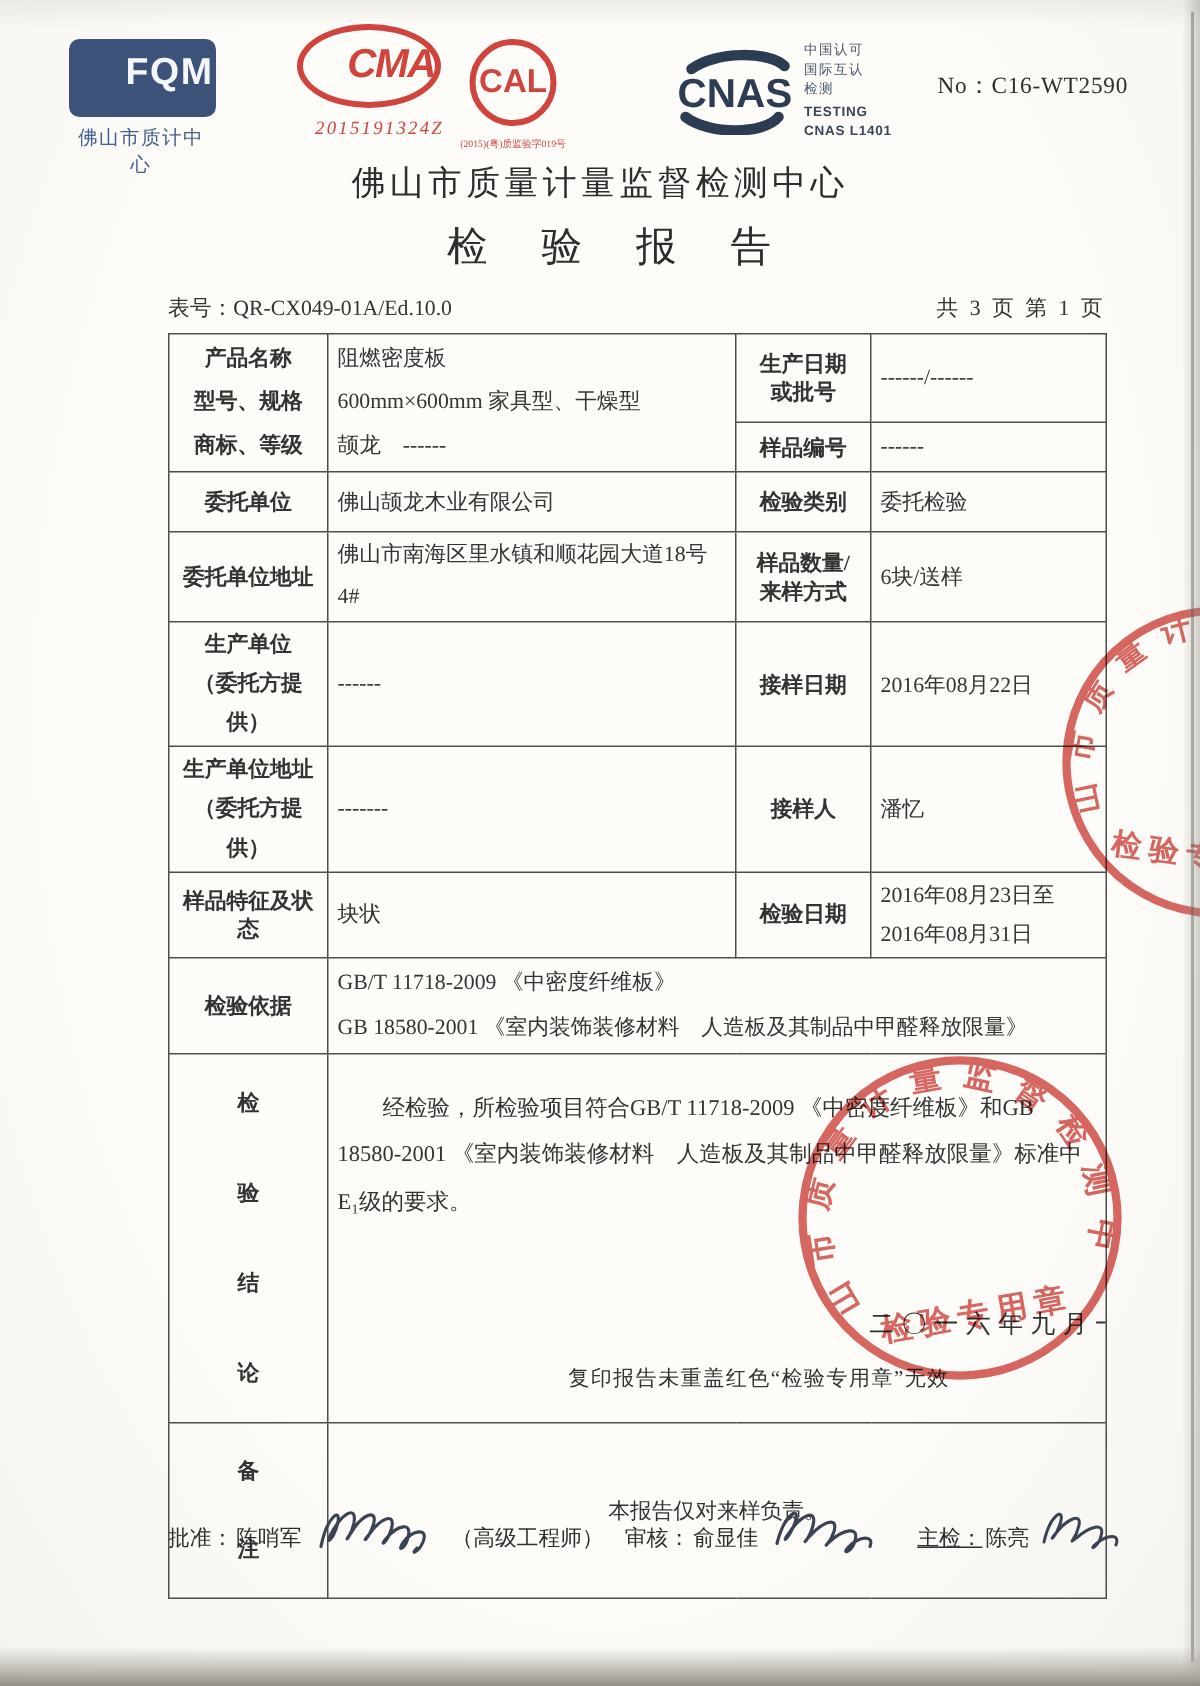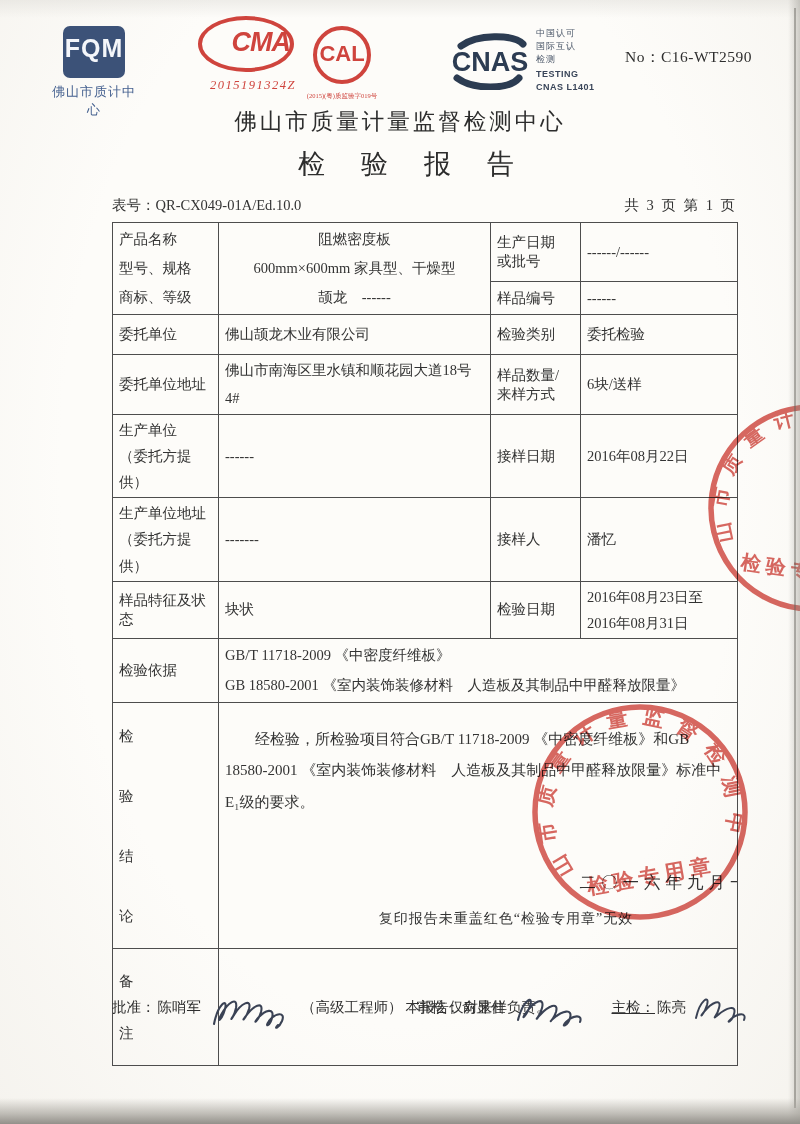--- a/index.html
+++ b/index.html
@@ -15,21 +15,21 @@
     background:linear-gradient(to bottom, rgba(190,188,181,0) 0, rgba(173,170,163,.75) 60%, #93908a 100%);}
   .scan-right{position:absolute;top:0;right:0;width:12px;height:100%;
     background:linear-gradient(to right, rgba(160,158,150,0), rgba(140,138,130,.4));}
   .scan-right-line{position:absolute;top:8px;right:4px;width:2px;height:1100px;background:rgba(100,98,92,.45);}
 
   
   .hdr{position:absolute;top:0;left:0;width:100%;height:110px;}
   .fqm{position:absolute;left:46px;top:26px;width:96px;text-align:center;}
   .fqm-box{margin:0 auto;width:62px;height:52px;background:#3c5278;border-radius:7px;
     color:#f4f6fa;font-family:"Liberation Sans",sans-serif;font-weight:bold;font-size:25px;
-    line-height:44px;letter-spacing:1px;}
+    line-height:44px;letter-spacing:1px;padding-left:36px;}
   .fqm-cap{margin-top:5px;color:#44608f;font-size:13px;letter-spacing:1px;}
   .cma{position:absolute;left:196px;top:16px;width:100px;text-align:right;color:#cf443d;font-style:italic;}
   .cma-oval{margin:0 auto;width:88px;height:48px;border:4px solid #cf443d;border-radius:50%;
     font-family:"Liberation Sans",sans-serif;font-weight:bold;font-size:27px;line-height:44px;letter-spacing:-1px;}
   .cma-num{margin-top:6px;font-size:12.5px;letter-spacing:1.5px;}
   .cal{position:absolute;left:303px;top:26px;width:78px;text-align:center;color:#cf443d;}
   .cal-circle{margin:0 auto;width:50px;height:50px;border:4px solid #cf443d;border-radius:50%;
     font-family:"Liberation Sans",sans-serif;font-weight:bold;font-size:22px;line-height:48px;}
   .cal-num{margin-top:8px;font-size:6.5px;white-space:nowrap;}
   .ilac{position:absolute;left:363px;top:24px;}
@@ -44,37 +44,37 @@
     font-size:22.5px;letter-spacing:3px;color:#2d2d2d;}
   .report-title{position:absolute;left:0;top:146px;width:100%;text-align:center;
     font-size:27px;color:#2d2d2d;letter-spacing:36px;padding-left:48px;box-sizing:border-box;}
   .meta-line{position:absolute;left:112px;top:196px;width:625px;font-size:14.5px;color:#333;}
   .meta-line .pages{float:right;letter-spacing:2px;}
 
   
   table.rpt{position:absolute;left:112px;top:222px;width:625px;border-collapse:collapse;table-layout:fixed;}
   table.rpt td{border:1px solid #4d4d4d;font-size:14.5px;color:#333;vertical-align:middle;
     padding:2px 6px;overflow:hidden;}
-  td.lbl{padding:2px 2px;}
+  td.lbl{text-align:center;padding:2px 2px;font-weight:bold;}
   td.val{text-align:left;padding-left:10px;}
   .pre{white-space:pre-line;}
   td.product-lbl{line-height:2.0;}
-  td.product-val{text-align:center;line-height:2.0;padding-left:2px;}
+  td.product-val{line-height:2.0;padding-left:2px;}
   td.basis-val{line-height:2.05;}
   td.tall-lbl{line-height:60px;padding:0;}
   td.remark-lbl{line-height:52px;padding:0;}
   td.concl{vertical-align:top;padding:24px 14px 0 14px;}
   .concl-text{line-height:2.1;text-indent:2em;font-size:15px;}
   .concl-date{margin-top:54px;text-align:right;font-size:16.5px;letter-spacing:5px;transform:translateX(42px);}
   .concl-note{margin-top:16px;text-align:center;font-size:14px;transform:translateX(28px);letter-spacing:1px;}
   td.remark-val{text-align:center;font-size:15px;}
 
   
   .footer{position:absolute;left:112px;top:998px;width:640px;height:54px;display:flex;
-    font-size:14.5px;color:#2f2f2f;}
+    align-items:center;font-size:14.5px;color:#2f2f2f;}
   .footer .name{margin-left:2px;}
   .footer svg{flex:none;}
   .gap1{margin-left:14px;} .gap2{margin-left:28px;text-decoration:underline;}
 
   
   .stamp{position:absolute;mix-blend-mode:multiply;opacity:.82;}
   .stamp-main{left:524px;top:696px;transform:rotate(-10deg);}
   .stamp-edge{left:700px;top:396px;transform:rotate(8deg);}
 </style>
 </head>

